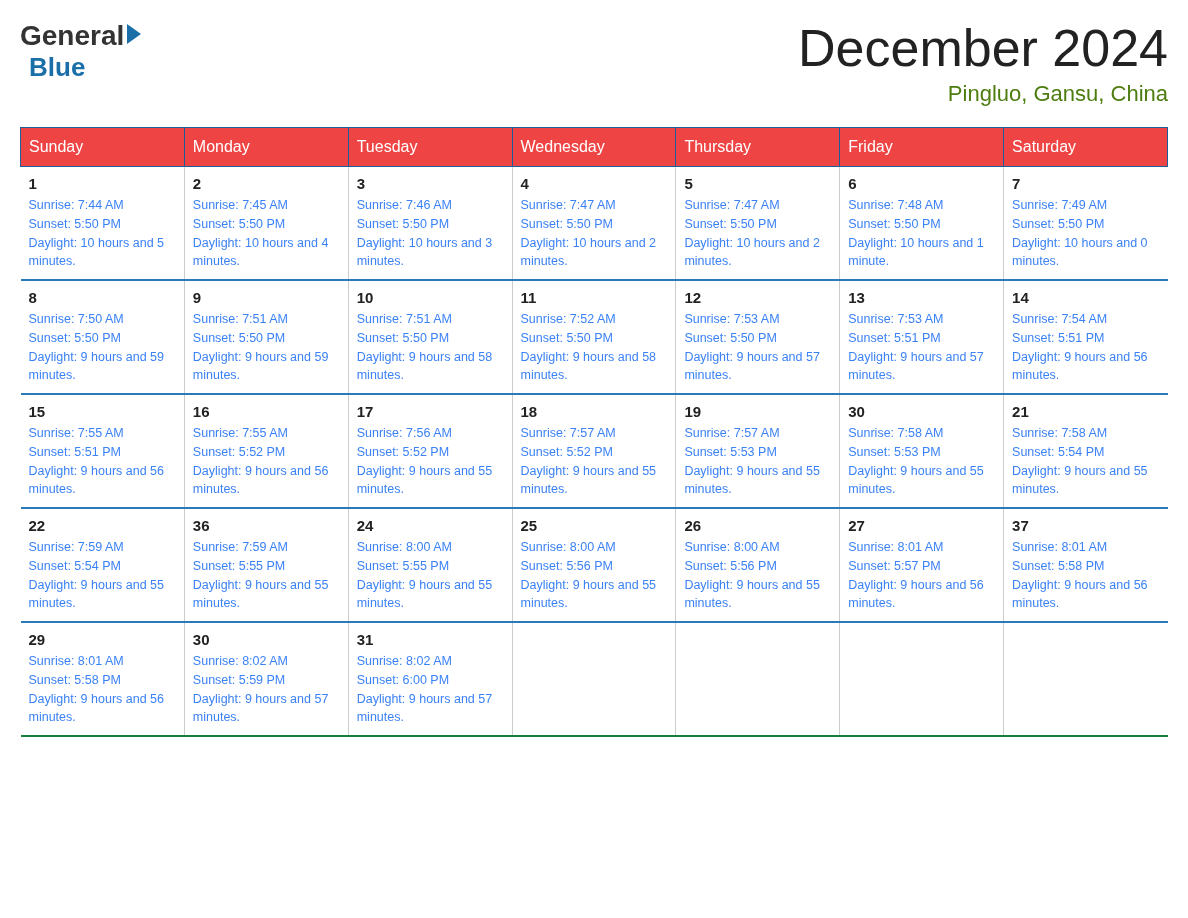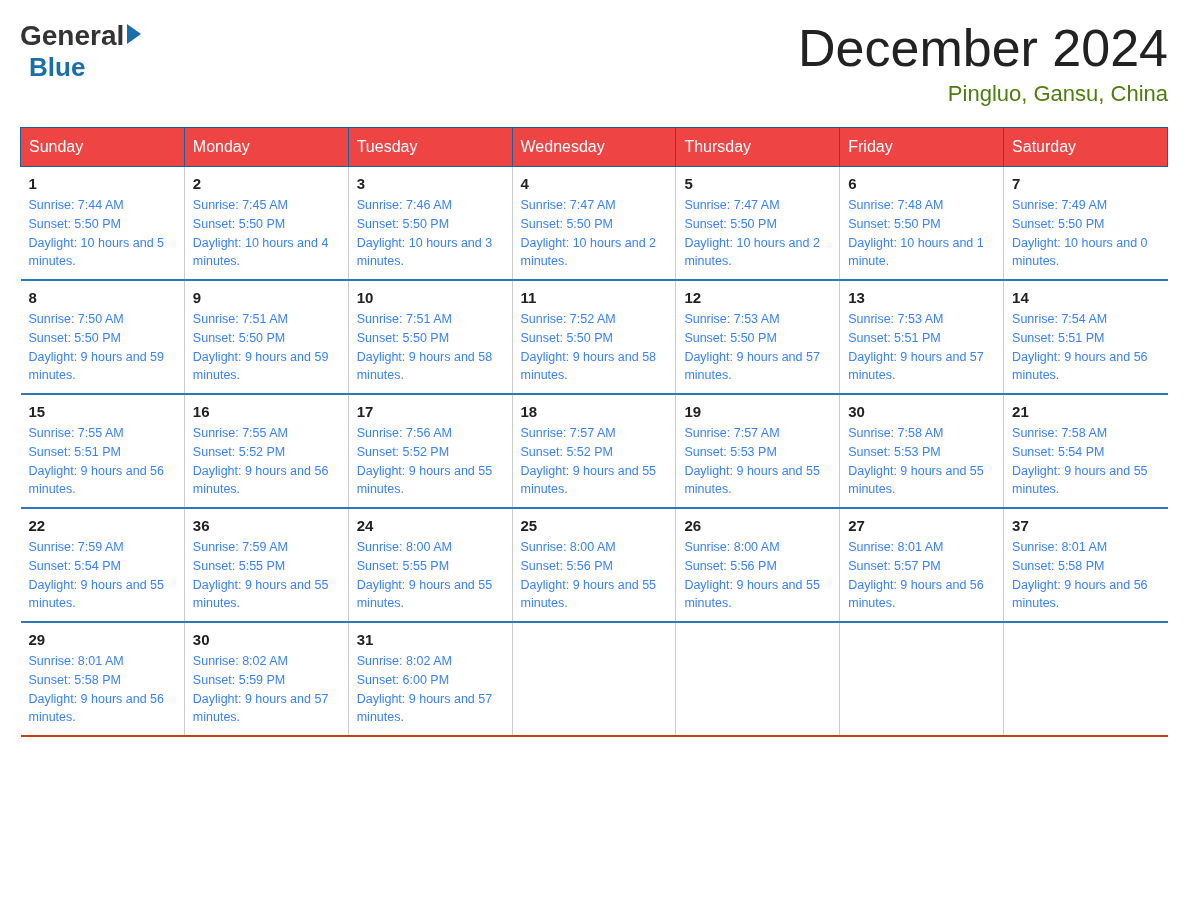--- a/index.html
+++ b/index.html
@@ -98,21 +98,21 @@
       font-weight: bold;
       margin-bottom: 4px;
       color: #222;
     }
     .day-info {
       font-size: 12.5px;
       line-height: 1.5;
       color: #3b82f6;
     }
     tbody tr:last-child {
-      border-bottom: 2px solid #c2410c;
+      border-bottom: 2px solid #15803d;
     }
     .empty-cell {
       background: #fff;
     }
   </style>
 </head>
 <body>
 
 <div class="header">
   <div class="logo-wrapper">

